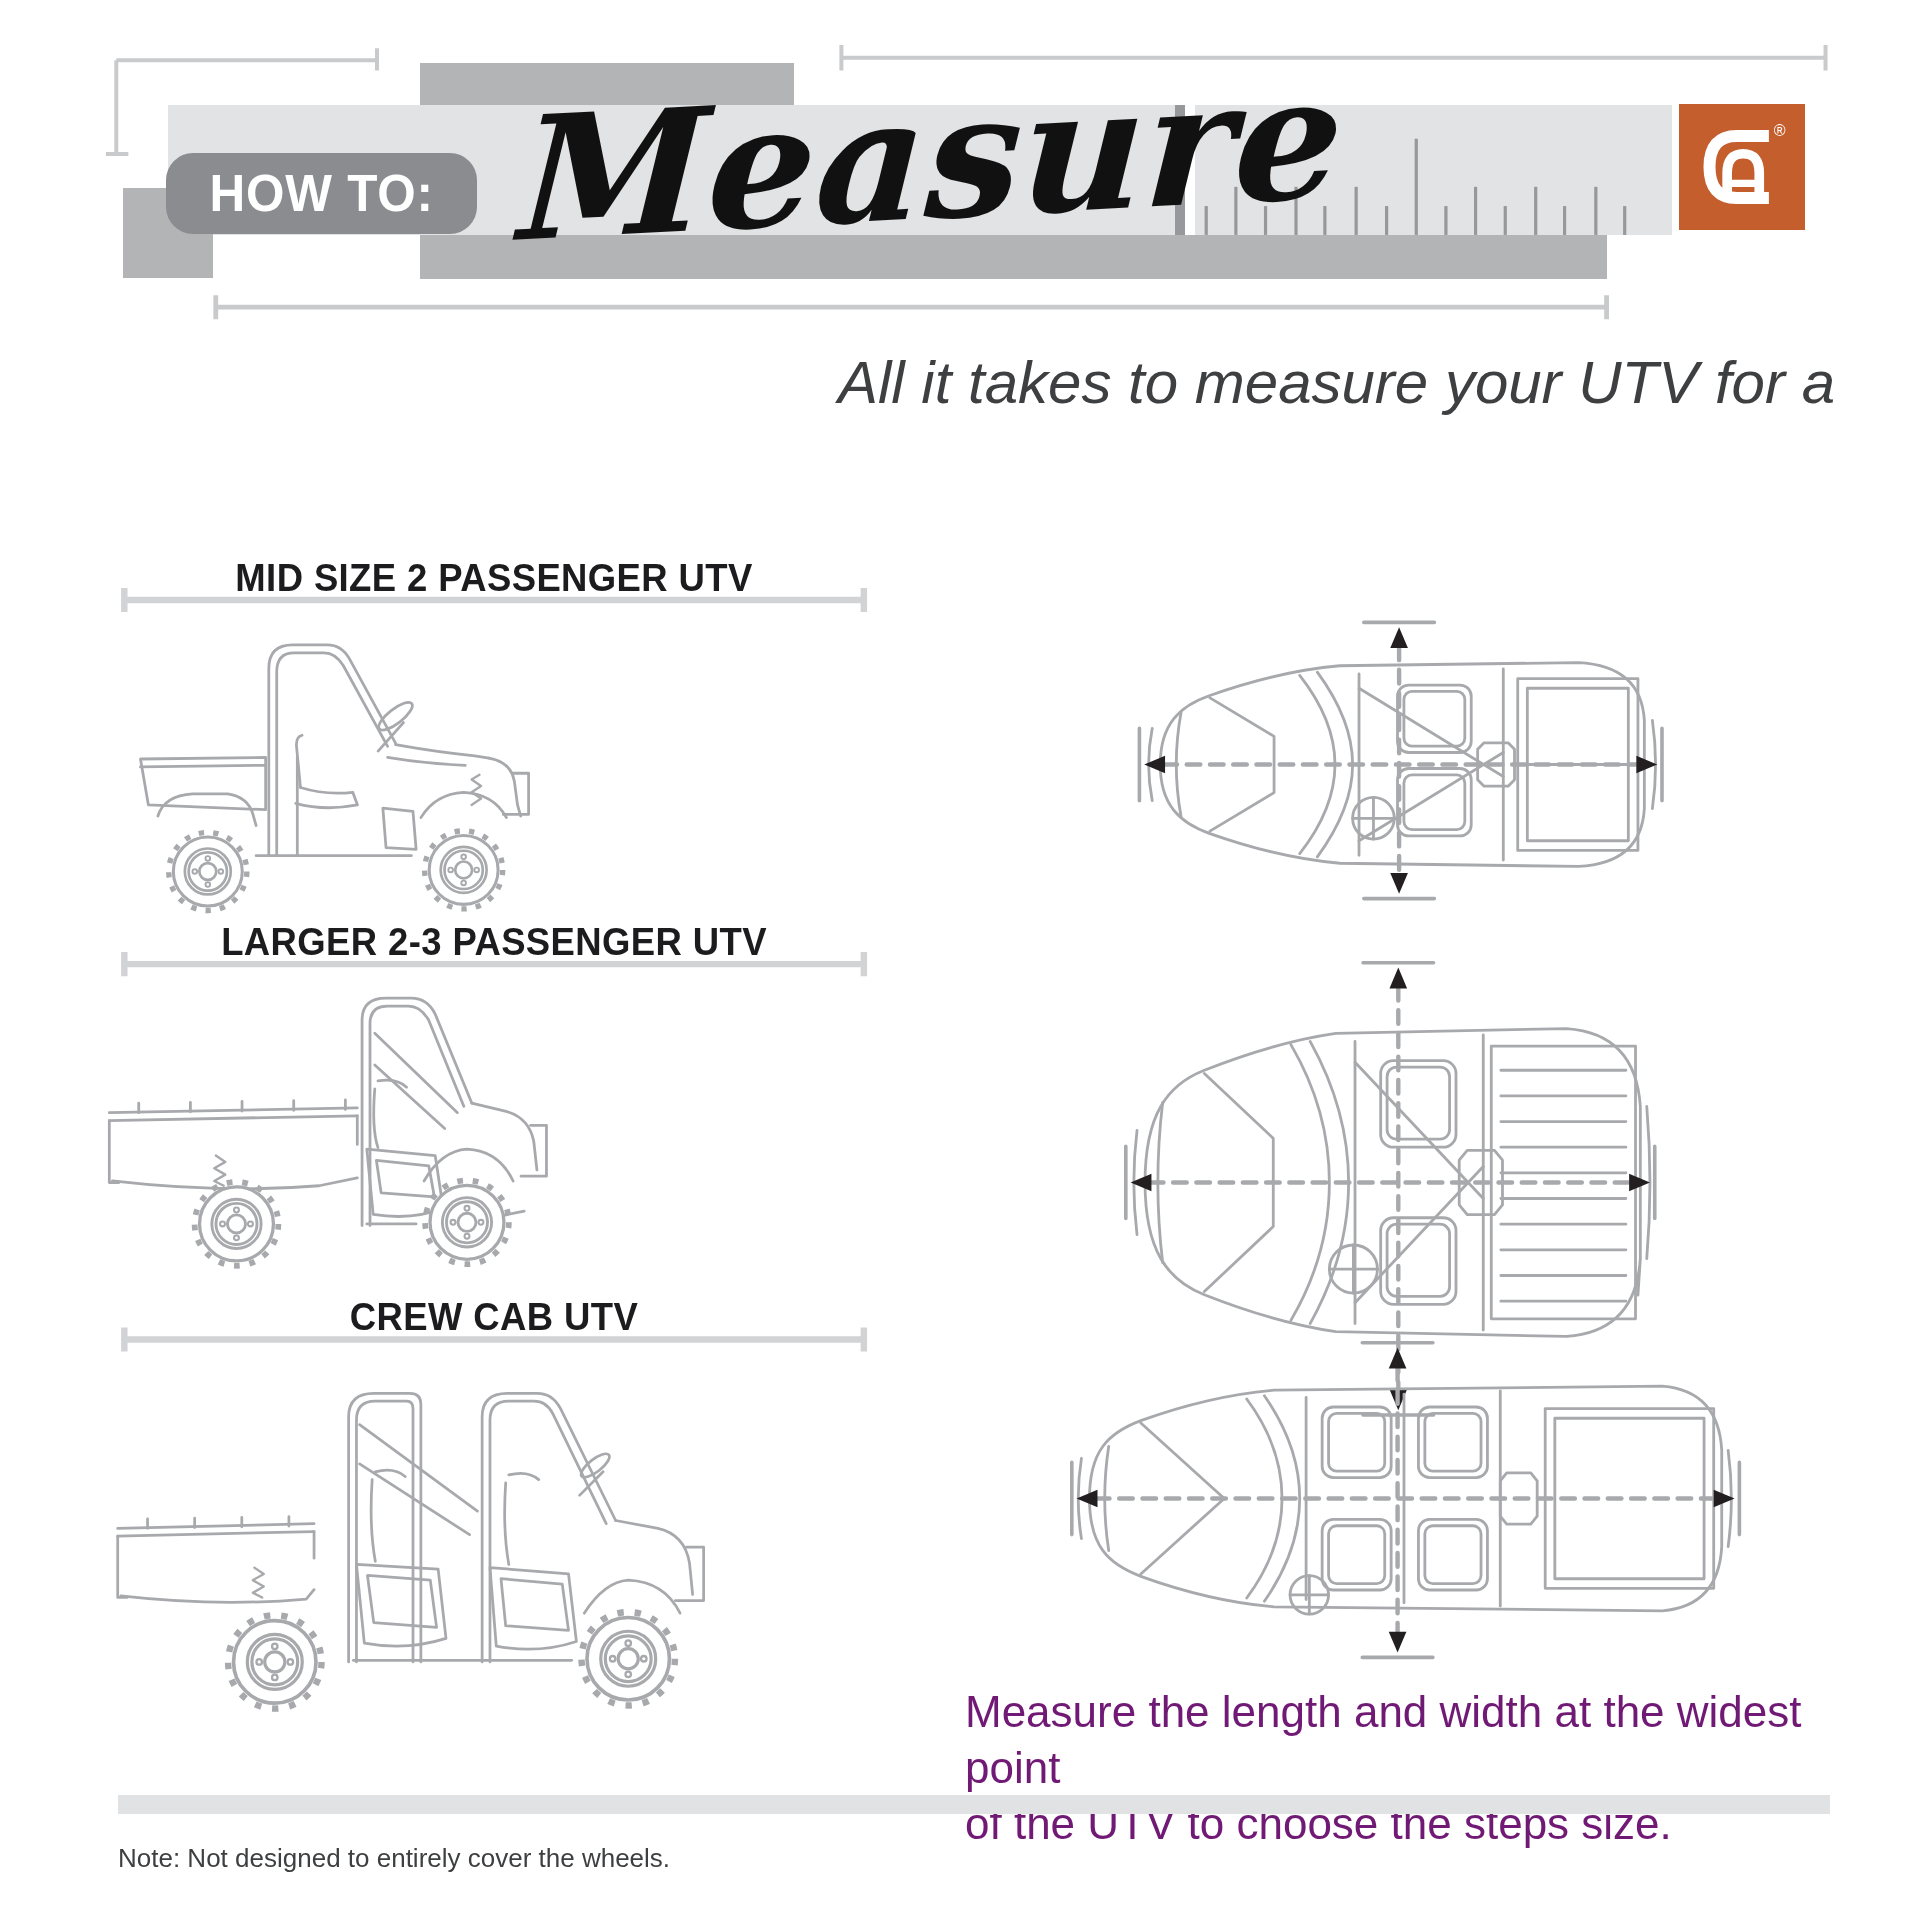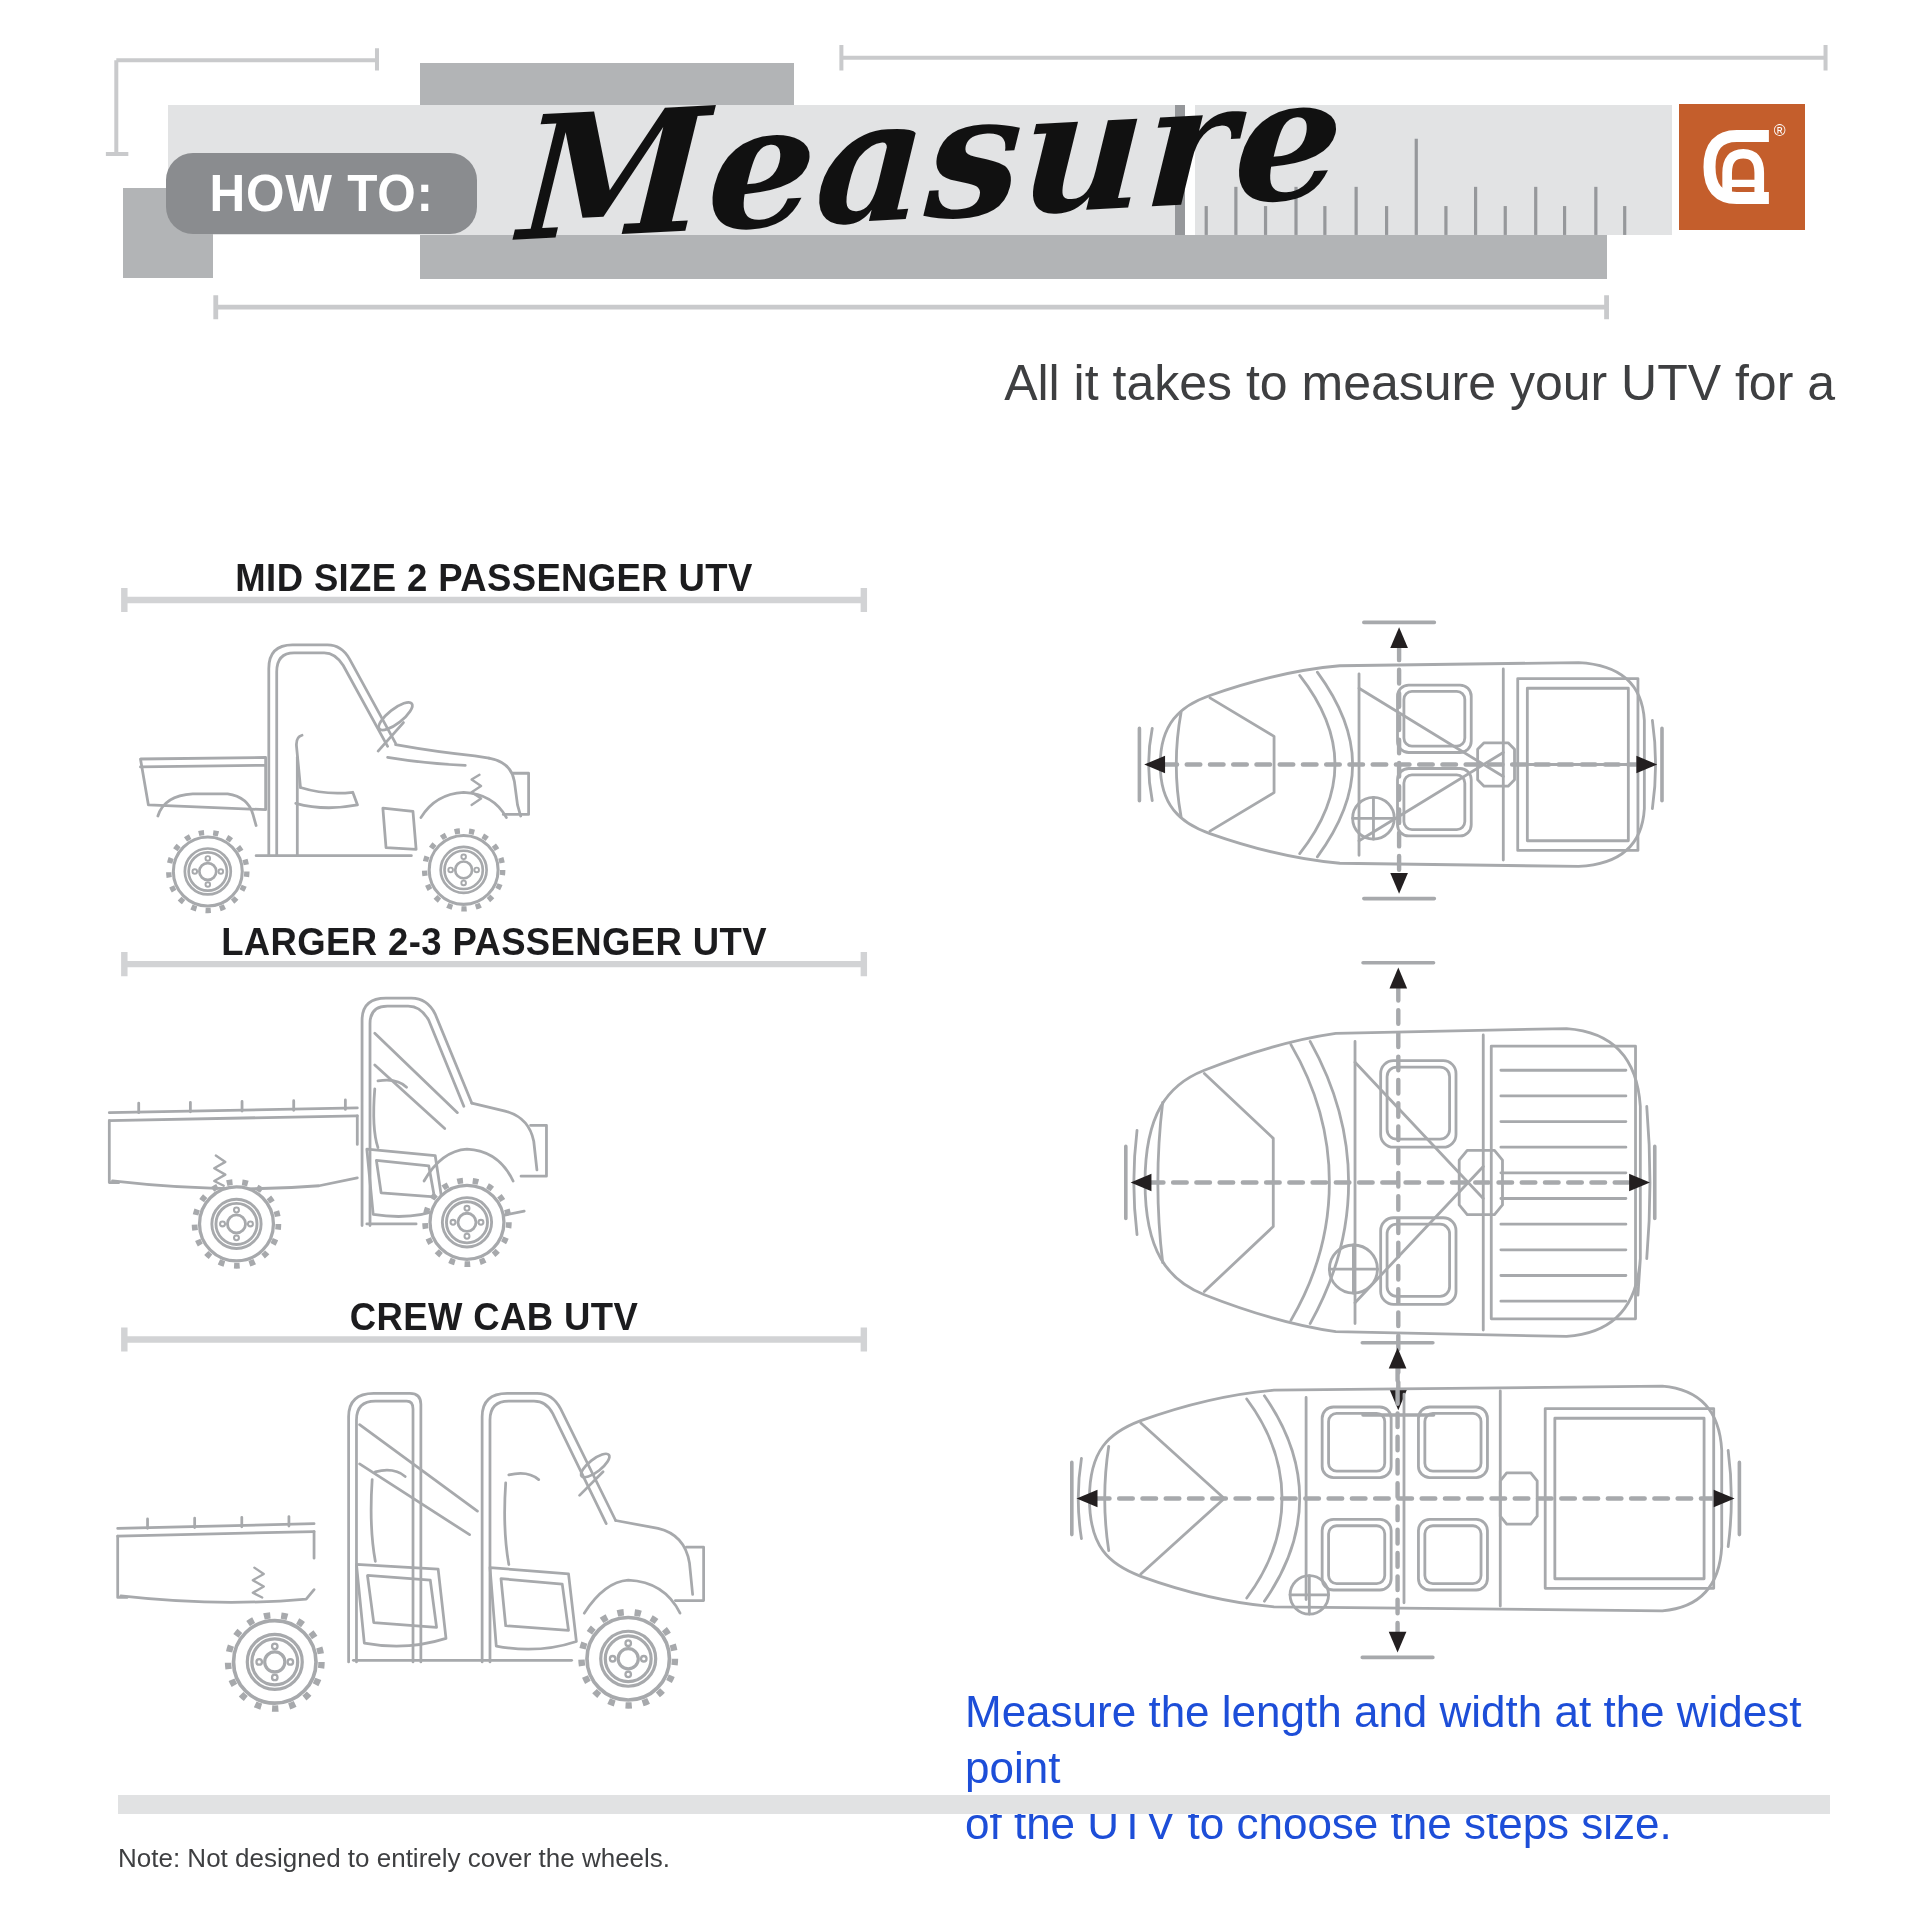--- a/index.html
+++ b/index.html
@@ -17,29 +17,29 @@
   .howto-text     {color:#fff;font-weight:700;font-size:51px;letter-spacing:0.8px;transform:scaleX(.97);}
   .small-square   {left:123px;top:188px;width:90px;height:90px;background:#b2b4b6;}
   .bar-below      {left:420px;top:235px;width:1187px;height:44px;background:#b2b4b6;}
   .measure-script {left:520px;top:77px;width:658px;text-align:center;z-index:6;
                    font-family:"DejaVu Serif", serif;font-style:italic;font-weight:700;
                    font-size:170px;color:#111;transform:rotate(-3deg) skewX(-6deg);line-height:1;}
   .logo-box       {left:1679px;top:104px;width:126px;height:126px;}
 
   
   .intro{right:90px;top:351px;width:1203px;text-align:right;
-         color:#3e3f41;font-size:50px;line-height:64px;font-weight:400;}
+         color:#3e3f41;font-size:60px;line-height:64px;font-weight:400;font-style:italic;}
 
   
   .sec-label{left:124px;width:740px;text-align:center;color:#1c1c1e;
              font-weight:700;font-size:38px;letter-spacing:0.4px;transform:scaleX(.96);}
   .lbl-1{top:557px;} .lbl-2{top:921px;} .lbl-3{top:1296px;}
 
   
-  .instruction{left:965px;top:1684px;width:866px;color:#1d4ed8;
+  .instruction{left:965px;top:1684px;width:866px;color:#701a75;
                font-size:44px;line-height:56px;}
   .divider{left:118px;top:1795px;width:1712px;height:19px;background:#e1e2e3;}
   .note{left:118px;top:1843px;color:#3e3f41;font-size:26px;}
 
   svg{display:block;overflow:visible;}
   .art path,.art circle,.art ellipse,.art rect,.art line,.art polyline{
       stroke:#a7a9ac;fill:none;stroke-linecap:round;stroke-linejoin:round;}
 </style>
 </head>
 <body>

